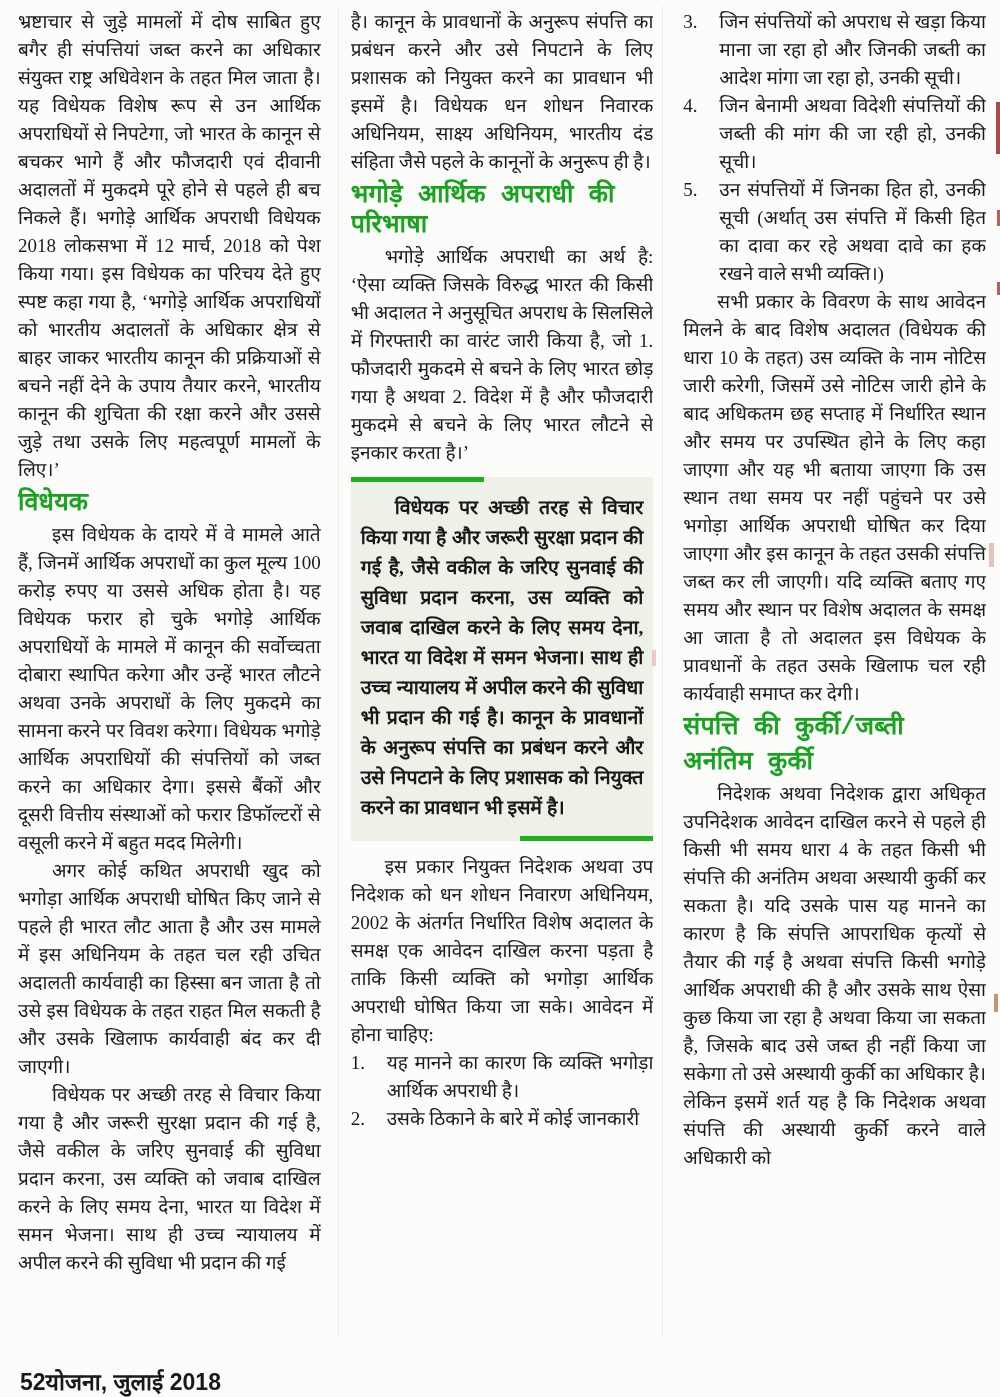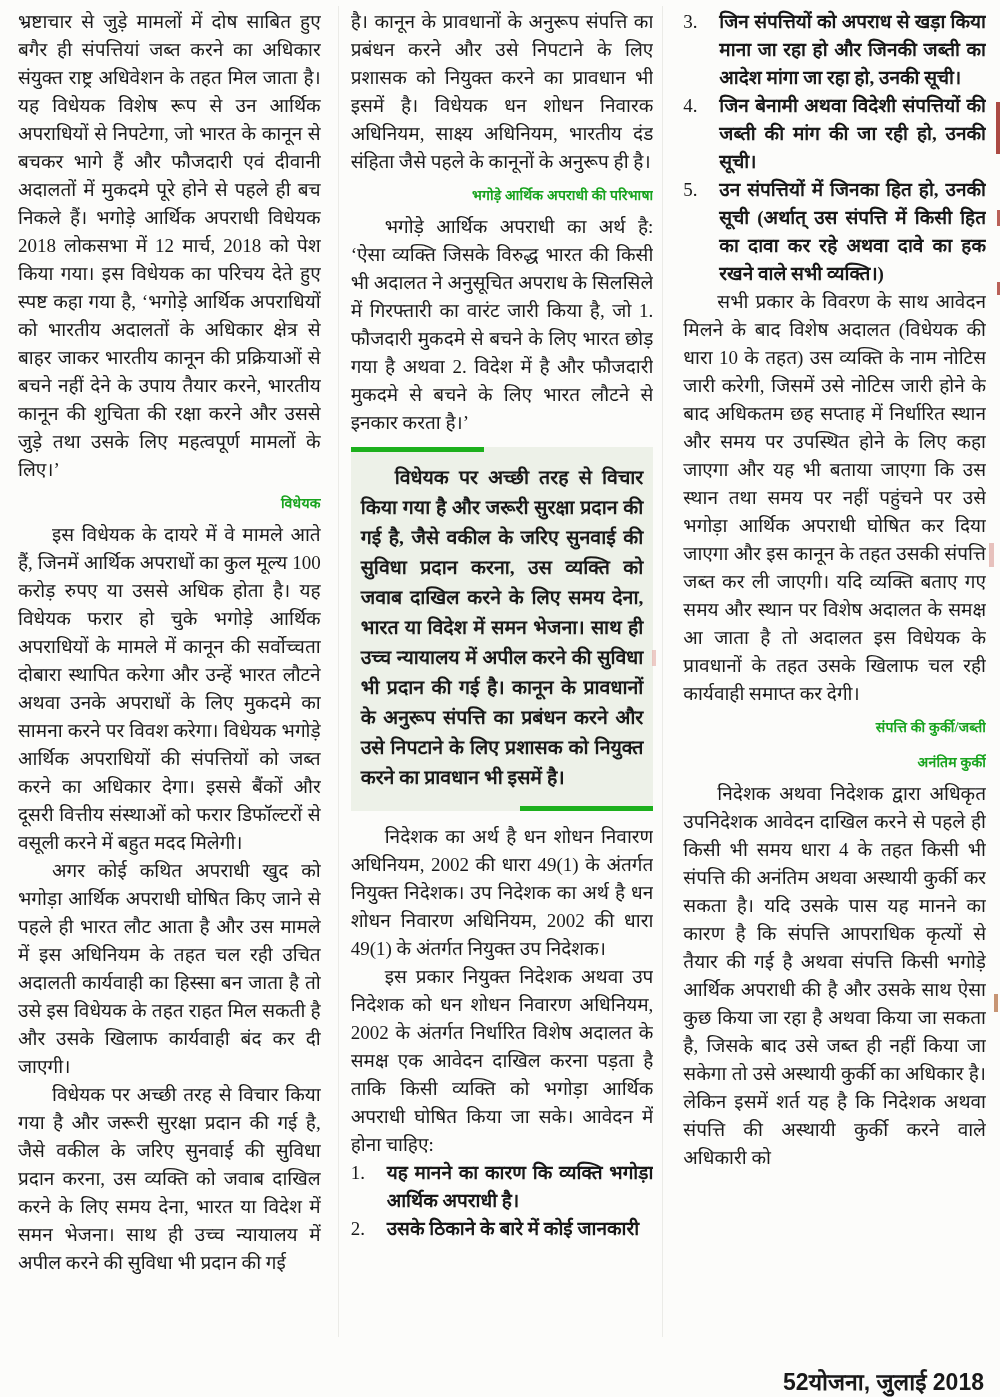--- a/index.html
+++ b/index.html
@@ -29,26 +29,26 @@
     font-size:19px;
     line-height:28px;
     text-align:justify;
     overflow:hidden;
     position:relative;
   }
   .col p{margin:0;}
   .col p.indent{text-indent:34px;}
   .heading{
     margin:5px 0 2px 0;
-    font-size:14px;
+    font-size:25px;
     line-height:30px;
     font-weight:bold;
     color:var(--green);
-    text-align:right;
-    font-family:Liberation Serif, serif;
+    text-align:left;
+    font-family:Liberation Mono, monospace;
     letter-spacing:.2px;
   }
   .quote-box{
     position:relative;
     margin:10px 0 12px 0;
     background:var(--quote-bg);
     padding:16px 10px 18px 10px;
     font-weight:bold;
     font-size:19.5px;
     line-height:30px;
@@ -64,35 +64,34 @@
     display:flex;
     align-items:flex-start;
   }
   .list-item .num{
     flex:0 0 36px;
     text-align:left;
   }
   .list-item .txt{
     flex:1 1 auto;
     text-align:justify;
-    font-weight:bold;
   }
   .col-sep{
     position:absolute;
     top:6px;
     bottom:60px;
     width:1px;
     background:#ebebe7;
   }
   .footer{
     position:absolute;
     left:20px;right:16px;bottom:0px;
     height:34px;
     display:flex;
-    justify-content:flex-end;
+    justify-content:flex-start;
     align-items:flex-end;
     font-family:"Liberation Sans", sans-serif;
     font-weight:bold;
     font-size:23px;
     line-height:30px;
   }
   .artifact{position:absolute;pointer-events:none;}
 </style>
 </head>
 <body>
@@ -111,21 +110,20 @@
     <p>है। कानून के प्रावधानों के अनुरूप संपत्ति का प्रबंधन करने और उसे निपटाने के लिए प्रशासक को नियुक्त करने का प्रावधान भी इसमें है। विधेयक धन शोधन निवारक अधिनियम, साक्ष्य अधिनियम, भारतीय दंड संहिता जैसे पहले के कानूनों के अनुरूप ही है।</p>
     <div class="heading">भगोड़े आर्थिक अपराधी की परिभाषा</div>
     <p class="indent">भगोड़े आर्थिक अपराधी का अर्थ है: ‘ऐसा व्यक्ति जिसके विरुद्ध भारत की किसी भी अदालत ने अनुसूचित अपराध के सिलसिले में गिरफ्तारी का वारंट जारी किया है, जो 1. फौजदारी मुकदमे से बचने के लिए भारत छोड़ गया है अथवा 2. विदेश में है और फौजदारी मुकदमे से बचने के लिए भारत लौटने से इनकार करता है।’</p>
 
     <div class="quote-box">
       <div class="rule rule-top"></div>
       <p class="indent">विधेयक पर अच्छी तरह से विचार किया गया है और जरूरी सुरक्षा प्रदान की गई है, जैसे वकील के जरिए सुनवाई की सुविधा प्रदान करना, उस व्यक्ति को जवाब दाखिल करने के लिए समय देना, भारत या विदेश में समन भेजना। साथ ही उच्च न्यायालय में अपील करने की सुविधा भी प्रदान की गई है। कानून के प्रावधानों के अनुरूप संपत्ति का प्रबंधन करने और उसे निपटाने के लिए प्रशासक को नियुक्त करने का प्रावधान भी इसमें है।</p>
       <div class="rule rule-bottom"></div>
     </div>
 
-    <p class="indent">निदेशक का अर्थ है धन शोधन निवारण अधिनियम, 2002 की धारा 49(1) के अंतर्गत नियुक्त निदेशक। उप निदेशक का अर्थ है धन शोधन निवारण अधिनियम, 2002 की धारा 49(1) के अंतर्गत नियुक्त उप निदेशक।</p>
     <p class="indent">इस प्रकार नियुक्त निदेशक अथवा उप निदेशक को धन शोधन निवारण अधिनियम, 2002 के अंतर्गत निर्धारित विशेष अदालत के समक्ष एक आवेदन दाखिल करना पड़ता है ताकि किसी व्यक्ति को भगोड़ा आर्थिक अपराधी घोषित किया जा सके। आवेदन में होना चाहिए:</p>
 
     <div class="list-item">
       <span class="num">1.</span>
       <span class="txt">यह मानने का कारण कि व्यक्ति भगोड़ा आर्थिक अपराधी है।</span>
     </div>
     <div class="list-item">
       <span class="num">2.</span>
       <span class="txt">उसके ठिकाने के बारे में कोई जानकारी</span>
     </div>

